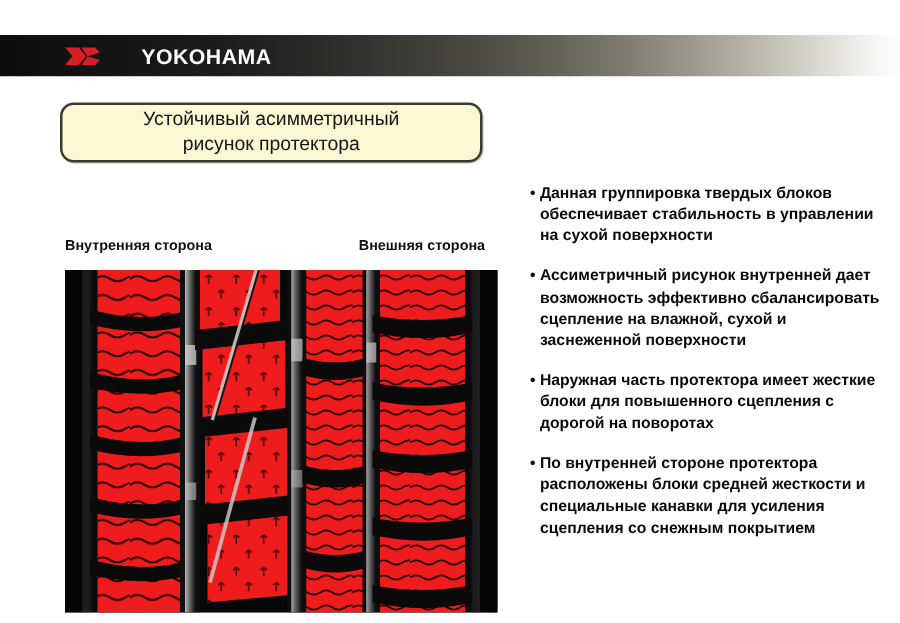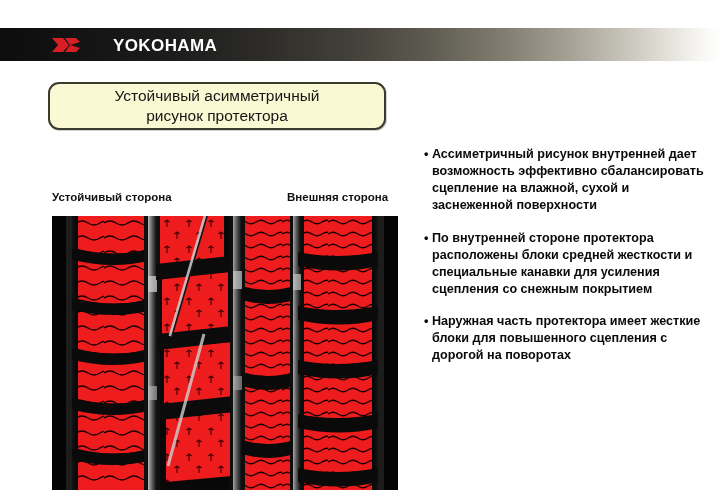--- a/index.html
+++ b/index.html
@@ -144,21 +144,21 @@
     <polygon points="13,16 24,16 28,12 18,9" fill="#d81f26"></polygon>
   </svg>
   <span class="logo-text">YOKOHAMA</span>
 </div>
 
 <div class="title-box">
   <div class="title-text">Устойчивый асимметричный
 рисунок протектора</div>
 </div>
 
-<div class="side-label label-inner">Устойчивый сторона</div>
+<div class="side-label label-inner">Внутренняя сторона</div>
 <div class="side-label label-outer">Внешняя сторона</div>
 
 <div class="tire">
   <svg class="tire-svg" viewBox="0 0 346 274" preserveAspectRatio="none">
     <defs>
       <linearGradient id="shoulderL" x1="0" y1="0" x2="1" y2="0">
         <stop offset="0" stop-color="#050505"></stop>
         <stop offset="0.45" stop-color="#2a2a2a"></stop>
         <stop offset="1" stop-color="#0a0a0a"></stop>
       </linearGradient>
@@ -334,16 +334,17 @@
 
       <rect x="0" y="0" width="14" height="274" fill="#040404"></rect>
       <rect x="332" y="0" width="14" height="274" fill="#040404"></rect>
       <rect x="14" y="0" width="6" height="274" fill="#1d1d1d" opacity="0.9"></rect>
       <rect x="326" y="0" width="6" height="274" fill="#1d1d1d" opacity="0.9"></rect>
     </g>
   </svg>
 </div>
 
 <div class="bullets">
+  <div class="bullet">• Данная группировка твердых блоков обеспечивает стабильность в управлении на сухой поверхности</div>
   <div class="bullet">• Ассиметричный рисунок внутренней дает возможность эффективно сбалансировать сцепление на влажной, сухой и заснеженной поверхности</div>
+  <div class="bullet">• Наружная часть протектора имеет жесткие блоки для повышенного сцепления с дорогой на поворотах</div>
   <div class="bullet">• По внутренней стороне протектора расположены блоки средней жесткости и специальные канавки для усиления сцепления со снежным покрытием</div>
-  <div class="bullet">• Наружная часть протектора имеет жесткие блоки для повышенного сцепления с дорогой на поворотах</div>
 </div>
 
 </body></html>

